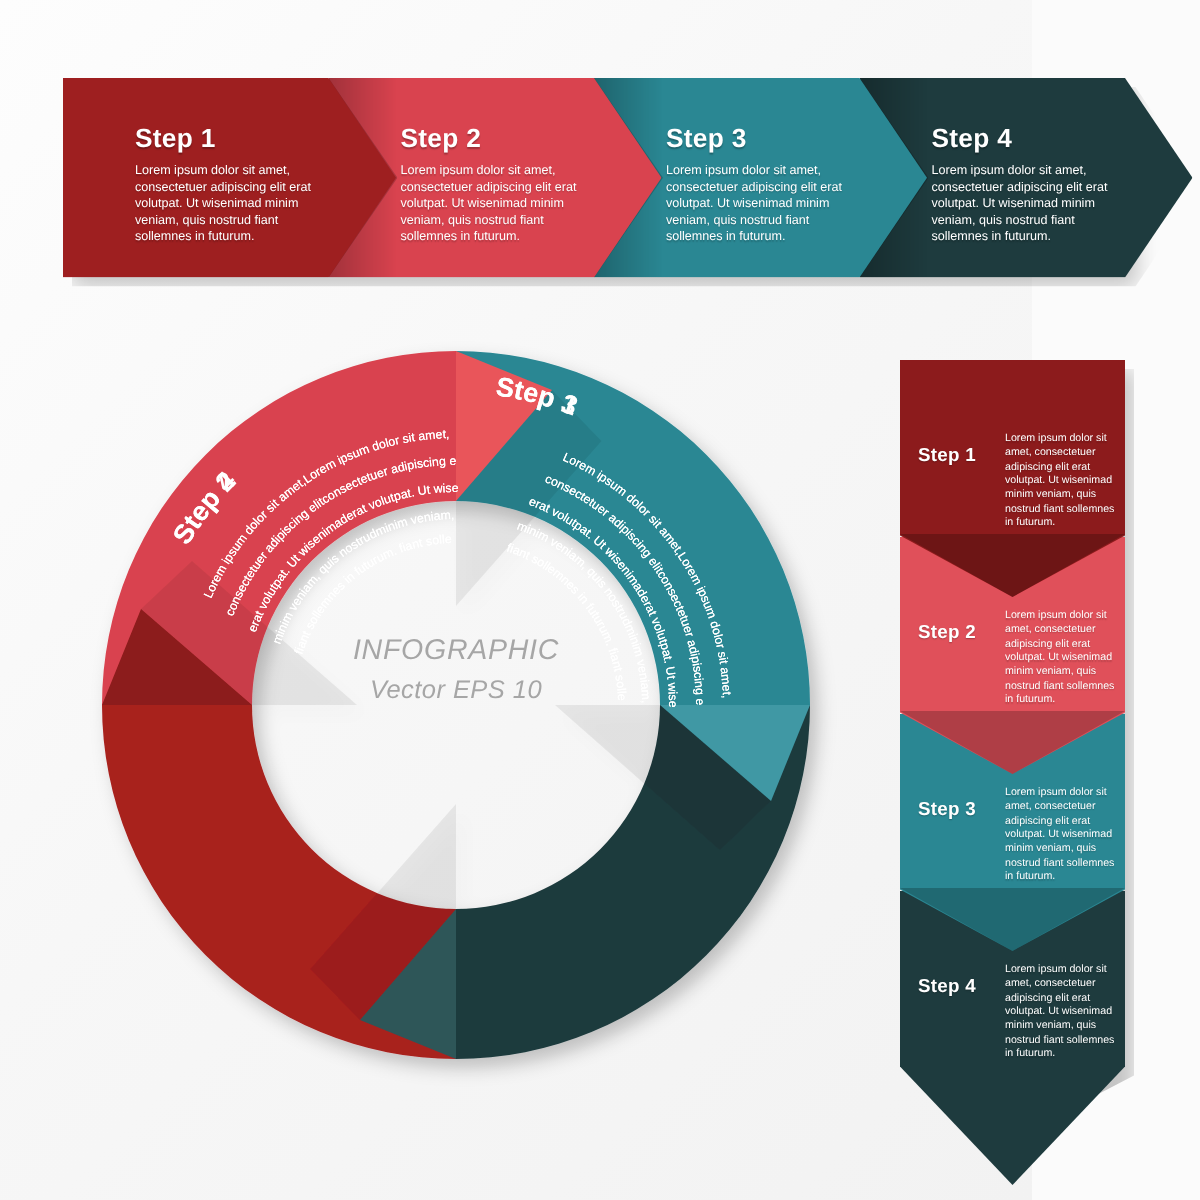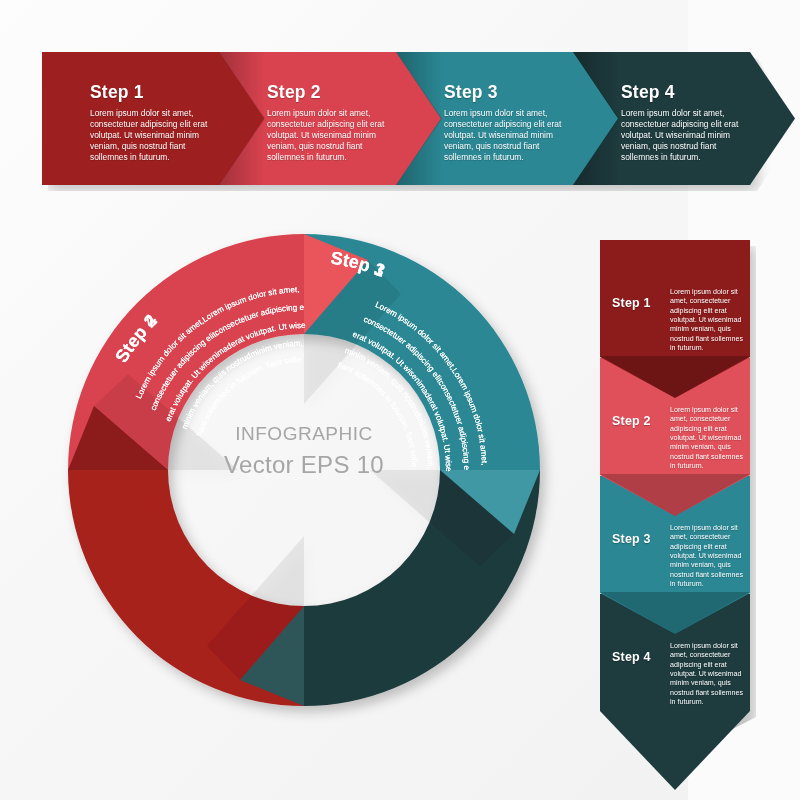--- a/index.html
+++ b/index.html
@@ -105,23 +105,24 @@
   #donut svg { display: block; overflow: visible; }
   .ring-text { font-family: "Liberation Sans", sans-serif; fill:#ffffff; }
   #center-label {
     position: absolute;
     left: 136px; top: 186px;
     width: 200px;
     text-align: center;
     color: #a6a6a6;
     line-height: 1.45;
     pointer-events: none;
+    font-style: italic;
   }
   #center-label .l1 { font-size: 19px; letter-spacing: .5px; }
-  #center-label .l2 { font-size: 24px; letter-spacing: .3px; }
+  #center-label .l2 { font-size: 17px; letter-spacing: .3px; }
 
   
   #column {
     position: absolute;
     left: 600px;
     top: 240px;
     width: 150px;
     height: 505px;
   }
   .vseg {

